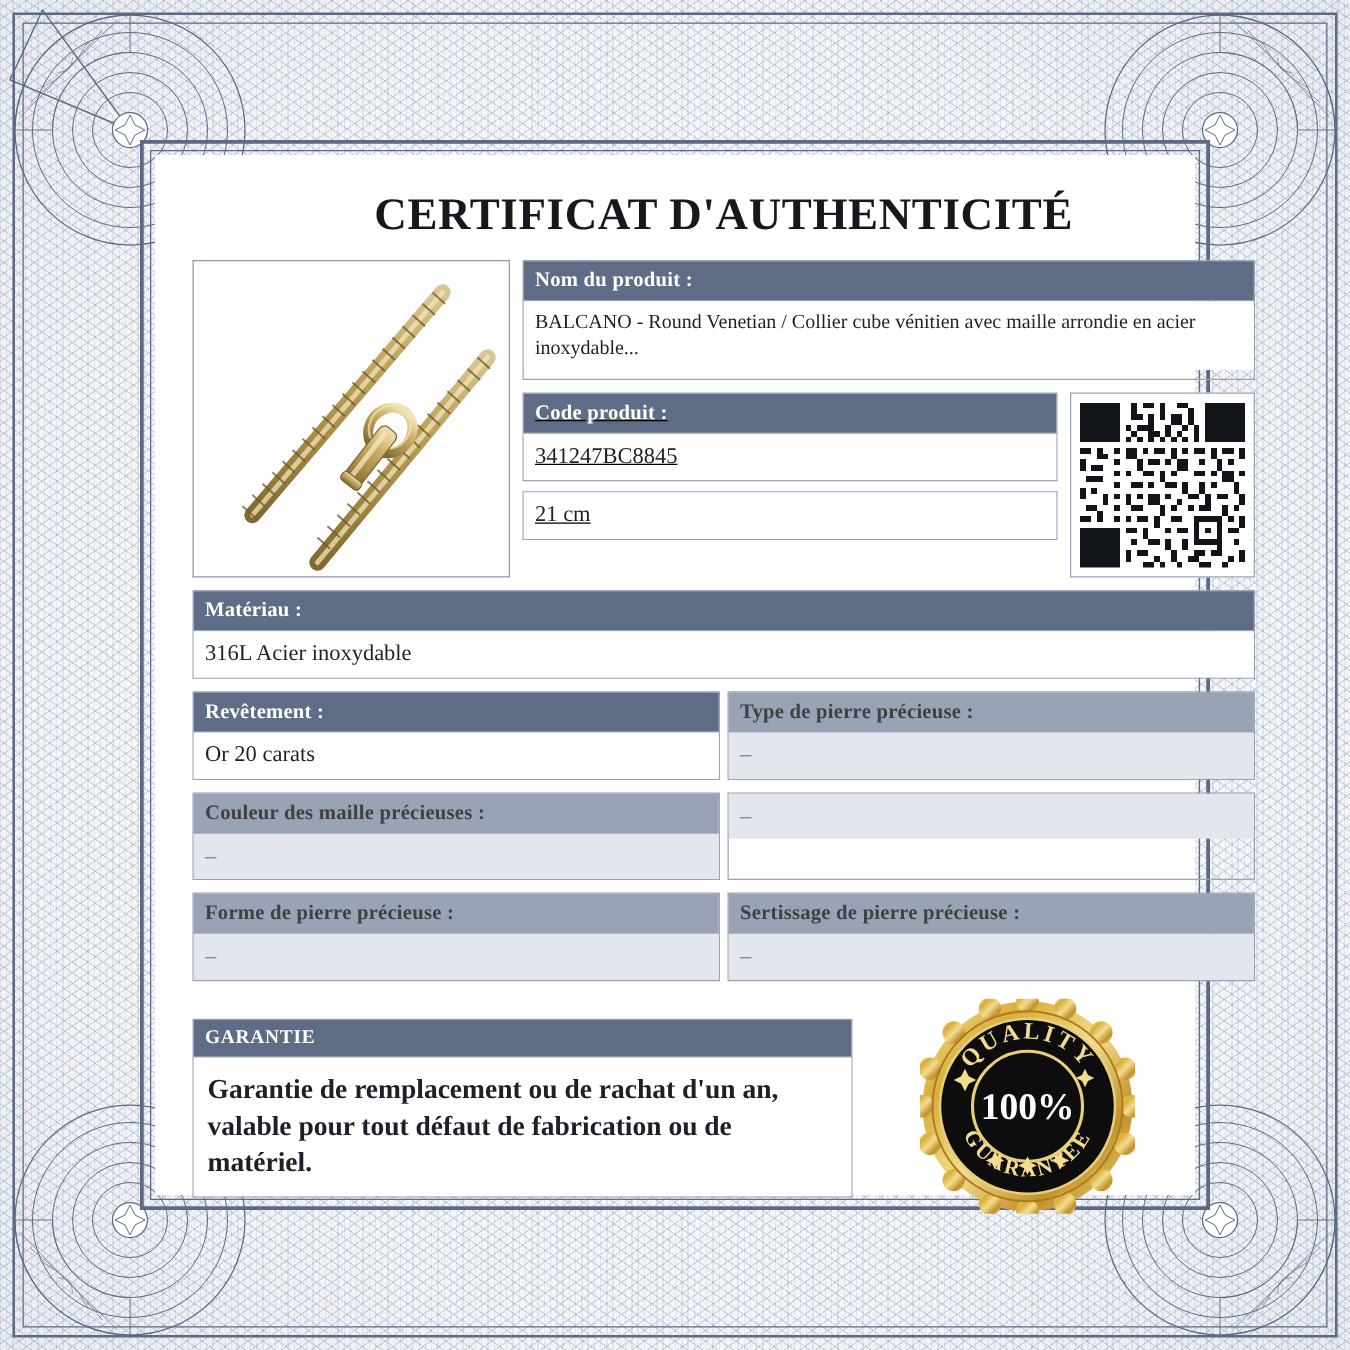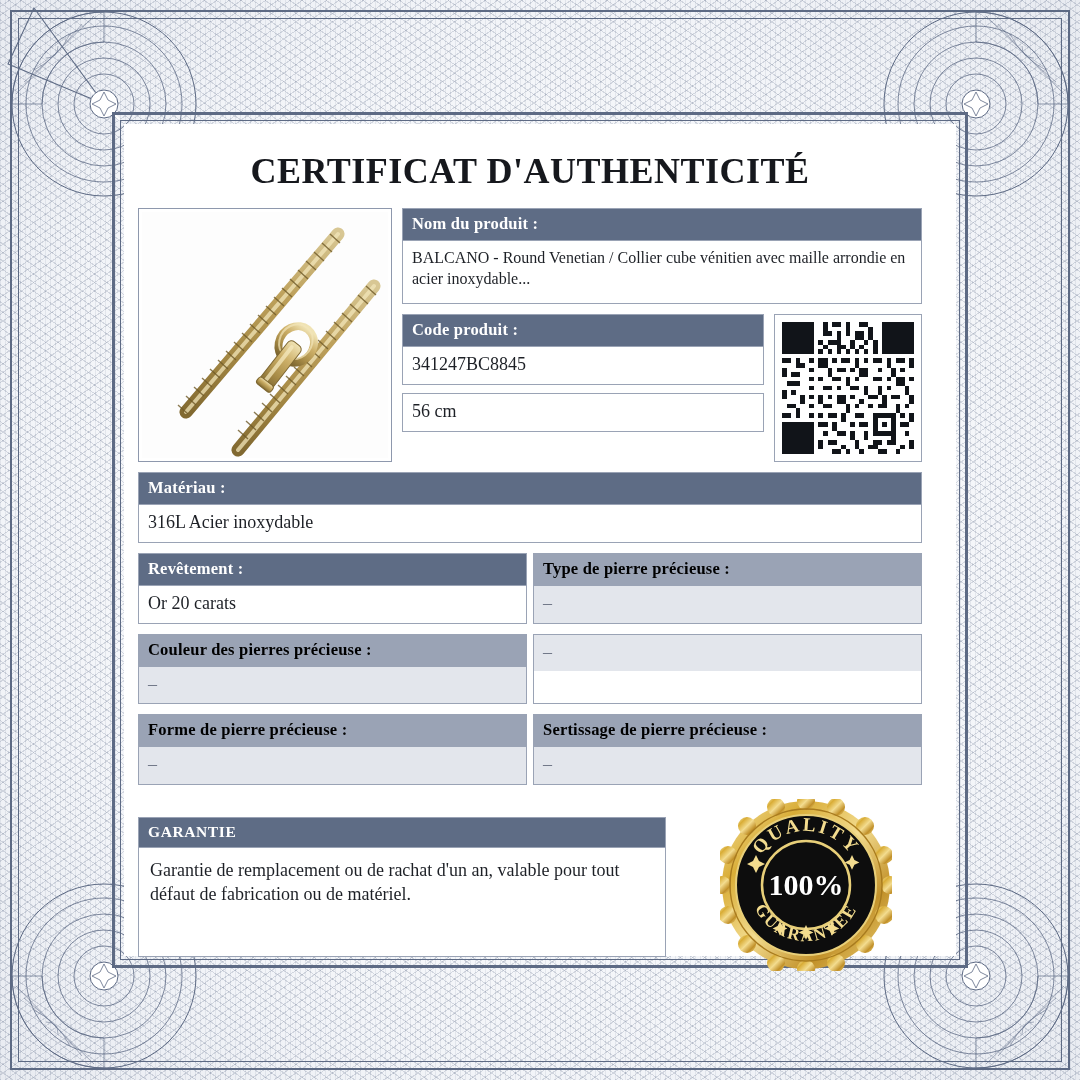--- a/index.html
+++ b/index.html
@@ -51,23 +51,23 @@
     height: 200px;
   }
   .r-tl { left: 4px;  top: 4px; }
   .r-tr { right: 4px; top: 4px; }
   .r-bl { left: 4px;  bottom: 4px; }
   .r-br { right: 4px; bottom: 4px; }
 
   
   .content {
     position: absolute;
-    left: 138px;
+    left: 154px;
     top: 136px;
-    width: 784px;
+    width: 850px;
     height: 808px;
   }
   .doc-title {
     text-align: center;
     font-size: 36px;
     font-weight: bold;
     letter-spacing: 0.5px;
     color: #16181d;
     margin: 14px 0 16px 0;
     font-family: "Liberation Serif", serif;
@@ -104,34 +104,34 @@
   .fld { border: 1px solid #9aa3b5; box-sizing: border-box; }
   .fld-label {
     background: #5e6c85;
     color: #ffffff;
     font-weight: bold;
     font-size: 16.5px;
     padding: 5px 23px 6px 9px;
     border-bottom: 1px solid #9aa3b5;
     letter-spacing: 0.2px;
   }
-  .fld-label.muted { background: #9aa3b5; color: #000000; }
+  .fld-label.muted { background: #9aa3b5; color: #404040; }
   .fld-value {
     background: #ffffff;
     color: #1d2026;
     font-size: 18px;
     padding: 6px 9px 7px 9px;
     line-height: 1.32;
   }
   .fld-value.empty { background: #e3e6ec; color: #6d7484; }
 
   .name-block { height: 96px; }
   .name-block .fld-value { font-size: 16px; }
 
-  .mid-row { display: flex; margin-top: 10px; }
+  .mid-row { display: flex; margin-top: 10px; text-decoration: underline; }
   .mid-left { flex: 1 1 auto; }
   .mid-left .fld + .fld { margin-top: 8px; }
   .qr-box {
     width: 148px;
     height: 148px;
     margin-left: 10px;
     border: 1px solid #9aa3b5;
     background: #fff;
     box-sizing: border-box;
     padding: 7px;
@@ -149,22 +149,22 @@
 
   
   .warranty-wrap { display: flex; align-items: flex-end; margin-top: 14px; gap: 24px; }
   .warranty {
     width: 528px;
     border: 1px solid #9aa3b5;
     box-sizing: border-box;
   }
   .warranty .fld-label { font-size: 15.5px; letter-spacing: 0.6px; }
   .warranty .fld-value {
-    font-size: 18px;
-    font-weight: normal;
+    font-size: 22px;
+    font-weight: bold;
     line-height: 1.35;
     padding: 10px 11px 12px 11px;
     min-height: 86px;
   }
 
   .seal-wrap {
     margin-left: 30px;
     margin-bottom: -18px;
   }
 
@@ -368,21 +368,21 @@
           <div class="fld-value">BALCANO - Round Venetian / Collier cube vénitien avec maille arrondie en acier inoxydable...</div>
         </div>
 
         <div class="mid-row">
           <div class="mid-left">
             <div class="fld">
               <div class="fld-label">Code produit :</div>
               <div class="fld-value">341247BC8845</div>
             </div>
             <div class="fld">
-              <div class="fld-value">56 cm</div>
+              <div class="fld-value">21 cm</div>
             </div>
           </div>
 
           <div class="qr-box">
             <svg class="qr" viewBox="0 0 29 29" shape-rendering="crispEdges">
               <rect width="29" height="29" fill="#ffffff"></rect>
               <g class="qr-module">
 
                 <path d="M0,0h7v7H0z M1,1h5v5H1z" fill="#111419"></path>
                 <rect x="2" y="2" width="3" height="3"></rect>
@@ -534,21 +534,21 @@
         <div class="fld-value">Or 20 carats</div>
       </div>
       <div class="fld">
         <div class="fld-label muted">Type de pierre précieuse :</div>
         <div class="fld-value empty">–</div>
       </div>
     </div>
 
     <div class="two-col">
       <div class="fld">
-        <div class="fld-label muted">Couleur des pierres précieuse :</div>
+        <div class="fld-label muted">Couleur des maille précieuses :</div>
         <div class="fld-value empty">–</div>
       </div>
       <div class="fld">
         <div class="fld-value empty">–</div>
       </div>
     </div>
 
     <div class="two-col">
       <div class="fld">
         <div class="fld-label muted">Forme de pierre précieuse :</div>

